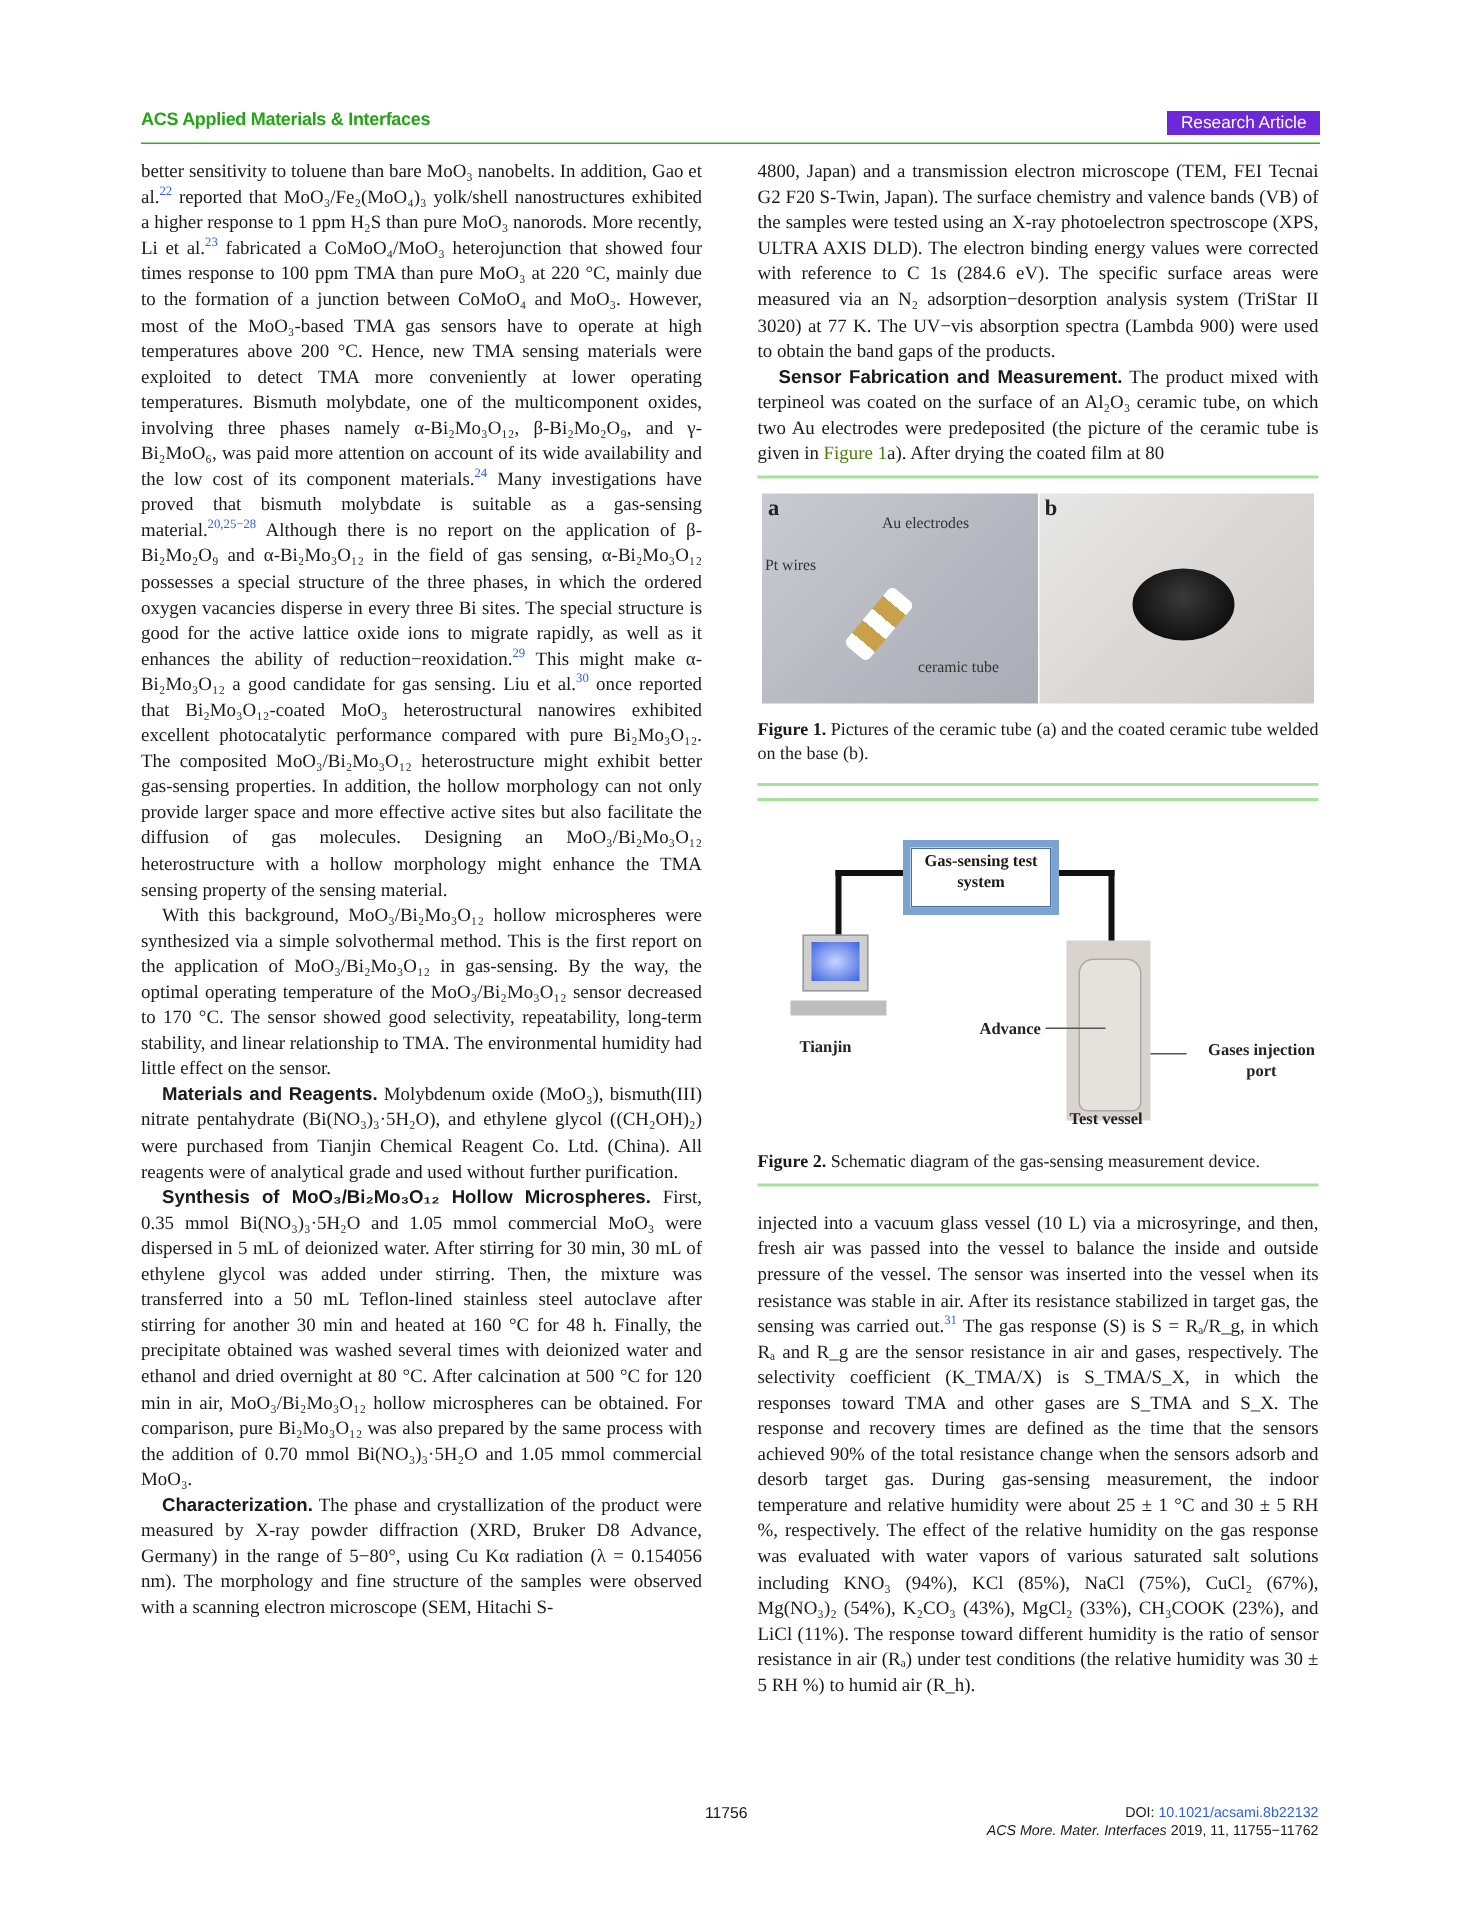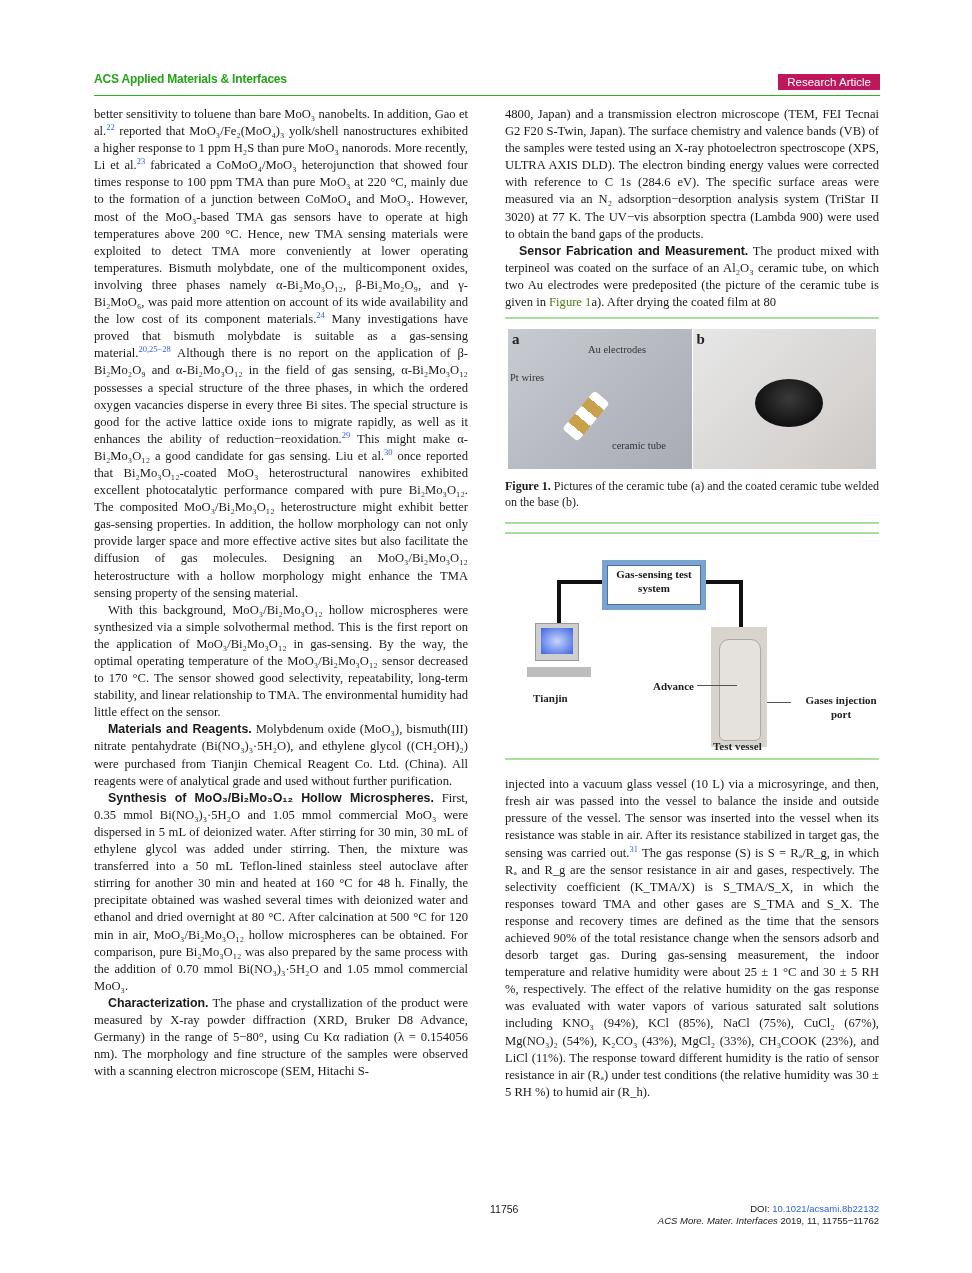--- a/index.html
+++ b/index.html
@@ -1,21 +1,21 @@
 <!DOCTYPE html>
 <html><head>
 <meta charset="utf-8">
 <style>
   html, body { margin:0; padding:0; background:#ffffff; }
   body { width:972px; height:1273px; position:relative; overflow:hidden;
          font-family:"Liberation Serif", "DejaVu Serif", serif; color:#1a1a1a; }
   .header { position:absolute; left:94px; top:72px; width:786px; height:22px; }
   .journal { position:absolute; left:0; top:0; font-family:"Liberation Sans","DejaVu Sans",sans-serif;
              font-size:12px; font-weight:bold; color:#27a319; letter-spacing:-0.2px; }
-  .badge { position:absolute; right:0; top:2px; background:#be185d; color:#fff;
+  .badge { position:absolute; right:0; top:2px; background:#6d28d9; color:#fff;
            font-family:"Liberation Sans","DejaVu Sans",sans-serif; font-size:11.5px;
            padding:2px 9px; }
   .header-rule { position:absolute; left:94px; top:95px; width:786px; height:1px; background:#2cb21c; }
 
   .col { position:absolute; top:106px; width:374px; font-size:12.6px; line-height:17.1px; text-align:justify; }
   .col-left { left:94px; }
   .col-right { left:505px; width:374px; }
   .col p { margin:0; }
   .indent { text-indent:14px; }
   sub, sup { font-size:8.5px; line-height:0; }
@@ -48,21 +48,21 @@
   .computer { position:absolute; left:22px; top:75px; width:68px; height:60px; }
   .monitor { position:absolute; left:8px; top:0; width:42px; height:36px; background:#cfcfcf; border:1px solid #999; }
   .screen { position:absolute; left:5px; top:4px; width:32px; height:26px; background:radial-gradient(#c7d5ff,#3d63e0); }
   .kbd { position:absolute; left:0; top:44px; width:64px; height:10px; background:#bdbdbd; }
   .vessel { position:absolute; left:206px; top:79px; width:56px; height:120px; background:#d8d3cd; }
   .flask { position:absolute; left:8px; top:12px; width:40px; height:100px; border:1px solid #aaa; border-radius:10px 10px 6px 6px; background:rgba(255,255,255,0.35); }
   .dlabel { position:absolute; font-family:"Liberation Serif",serif; font-weight:bold; font-size:11px; color:#222; }
   .arrow { position:absolute; height:1px; background:#555; }
   .figure2-caption { font-size:12px; margin:8px 0 6px 0; text-align:left; }
 
-  .footer-page { position:absolute; left:470px; top:1203px; font-family:"Liberation Sans","DejaVu Sans",sans-serif; font-size:10.5px;margin-left:20px; }
+  .footer-page { position:absolute; left:470px; top:1203px; font-family:"Liberation Sans","DejaVu Sans",sans-serif; font-size:10.5px; }
   .footer-doi { position:absolute; right:93px; top:1203px; font-family:"Liberation Sans","DejaVu Sans",sans-serif; font-size:9.5px; text-align:right; line-height:12px; }
   .footer-doi .doi-link { color:#2f5fe0; }
   .footer-doi .cite { font-style:italic; }
 </style>
 </head>
 <body>
 
 <div class="header">
   <span class="journal">ACS Applied Materials &amp; Interfaces</span>
   <span class="badge">Research Article</span>
@@ -132,20 +132,23 @@
       <div class="dlabel" style="left:28px;top:142px;">Tianjin</div>
       <div class="vessel">
           <div class="flask"></div>
         </div>
       <div class="dlabel" style="left:148px;top:130px;">Advance</div>
       <div class="arrow" style="left:192px;top:137px;width:40px;"></div>
       <div class="arrow" style="left:262px;top:154px;width:24px;"></div>
       <div class="dlabel" style="left:296px;top:145px;width:80px;text-align:center;line-height:14px;">Gases injection port</div>
       <div class="dlabel" style="left:208px;top:190px;">Test vessel</div>
     </div>
+    <div class="figure2-caption">
+      <b>Figure 2.</b><span> Schematic diagram of the gas-sensing measurement device.</span>
+    </div>
     <div class="fig-rule"></div>
   </div>
 
   <p style="margin-top:16px;">
     <span>injected into a vacuum glass vessel (10 L) via a microsyringe, and then, fresh air was passed into the vessel to balance the inside and outside pressure of the vessel. The sensor was inserted into the vessel when its resistance was stable in air. After its resistance stabilized in target gas, the sensing was carried out.</span><sup class="ref">31</sup><span> The gas response (S) is S = Rₐ/R_g, in which Rₐ and R_g are the sensor resistance in air and gases, respectively. The selectivity coefficient (K_TMA/X) is S_TMA/S_X, in which the responses toward TMA and other gases are S_TMA and S_X. The response and recovery times are defined as the time that the sensors achieved 90% of the total resistance change when the sensors adsorb and desorb target gas. During gas-sensing measurement, the indoor temperature and relative humidity were about 25 ± 1 °C and 30 ± 5 RH %, respectively. The effect of the relative humidity on the gas response was evaluated with water vapors of various saturated salt solutions including KNO₃ (94%), KCl (85%), NaCl (75%), CuCl₂ (67%), Mg(NO₃)₂ (54%), K₂CO₃ (43%), MgCl₂ (33%), CH₃COOK (23%), and LiCl (11%). The response toward different humidity is the ratio of sensor resistance in air (Rₐ) under test conditions (the relative humidity was 30 ± 5 RH %) to humid air (R_h).</span>
   </p>
 </div>
 
 <div class="footer-page">11756</div>
 <div class="footer-doi">

